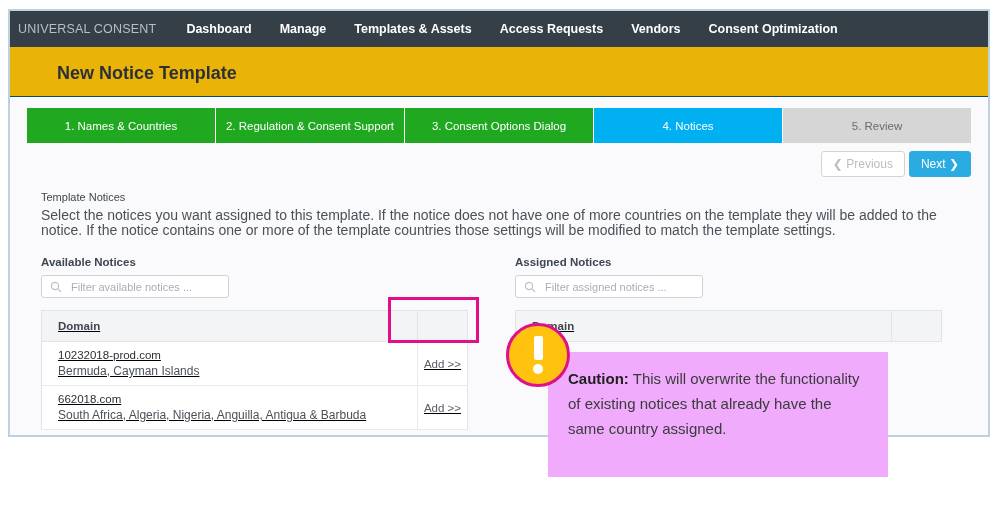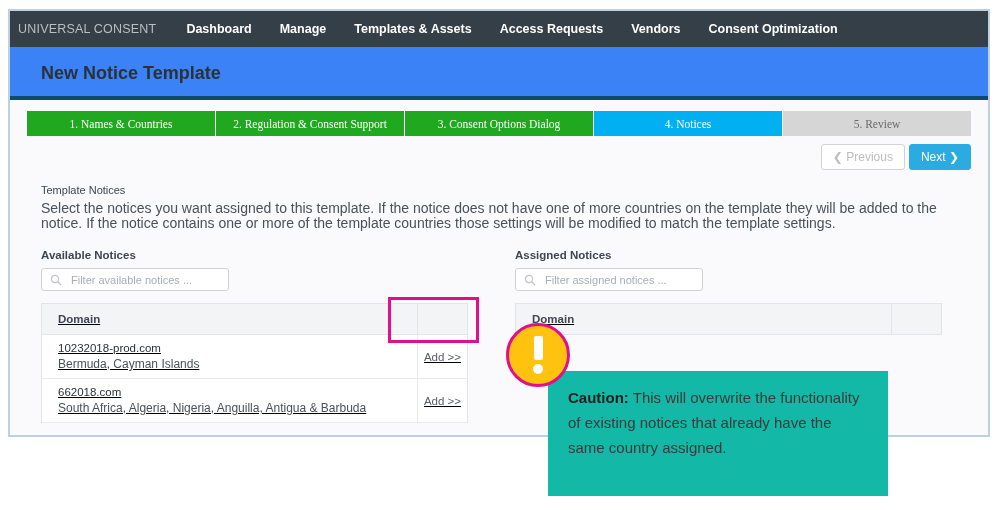--- a/index.html
+++ b/index.html
@@ -50,31 +50,30 @@
     white-space: nowrap;
     padding: 0 14px;
     cursor: pointer;
   }
 
   
   #page-title {
     font-size: 18px;
     font-weight: bold;
     color: #2b3137;
-    padding: 16px 0 12px 31px;
-    border-bottom: 4px solid #0c4a6e;
-    background: #3b82f6;
+    padding: 16px 0 12px 47px;
+    border-bottom: 1px solid #0c4a6e;
+    background: #eab308;
   }
 
   
   #wizard-tabs {
     display: flex;
     margin: 11px 17px 0 17px;
-    height: 25px;
-    font-family: Liberation Serif, serif;
+    height: 35px;
   }
   .wiz-tab {
     flex: 1;
     display: flex;
     align-items: center;
     justify-content: center;
     font-size: 11.5px;
     color: #ffffff;
     white-space: nowrap;
     border-right: 1px solid #ffffff;
@@ -236,24 +235,24 @@
     height: 46px;
     border: 3px solid #e0108c;
     box-sizing: border-box;
     pointer-events: none;
   }
 
   
   #caution-box {
     position: absolute;
     left: 548px;
-    top: 371px;
+    top: 352px;
     width: 340px;
     height: 125px;
-    background: #14b8a6;
+    background: #f0abfc;
     box-sizing: border-box;
     padding: 14px 20px 0 20px;
   }
   .caution-text {
     font-size: 15px;
     color: #3b3b3b;
     line-height: 25px;
   }
   .caution-text b { color: #1f1f1f; }
   #warn-icon {

